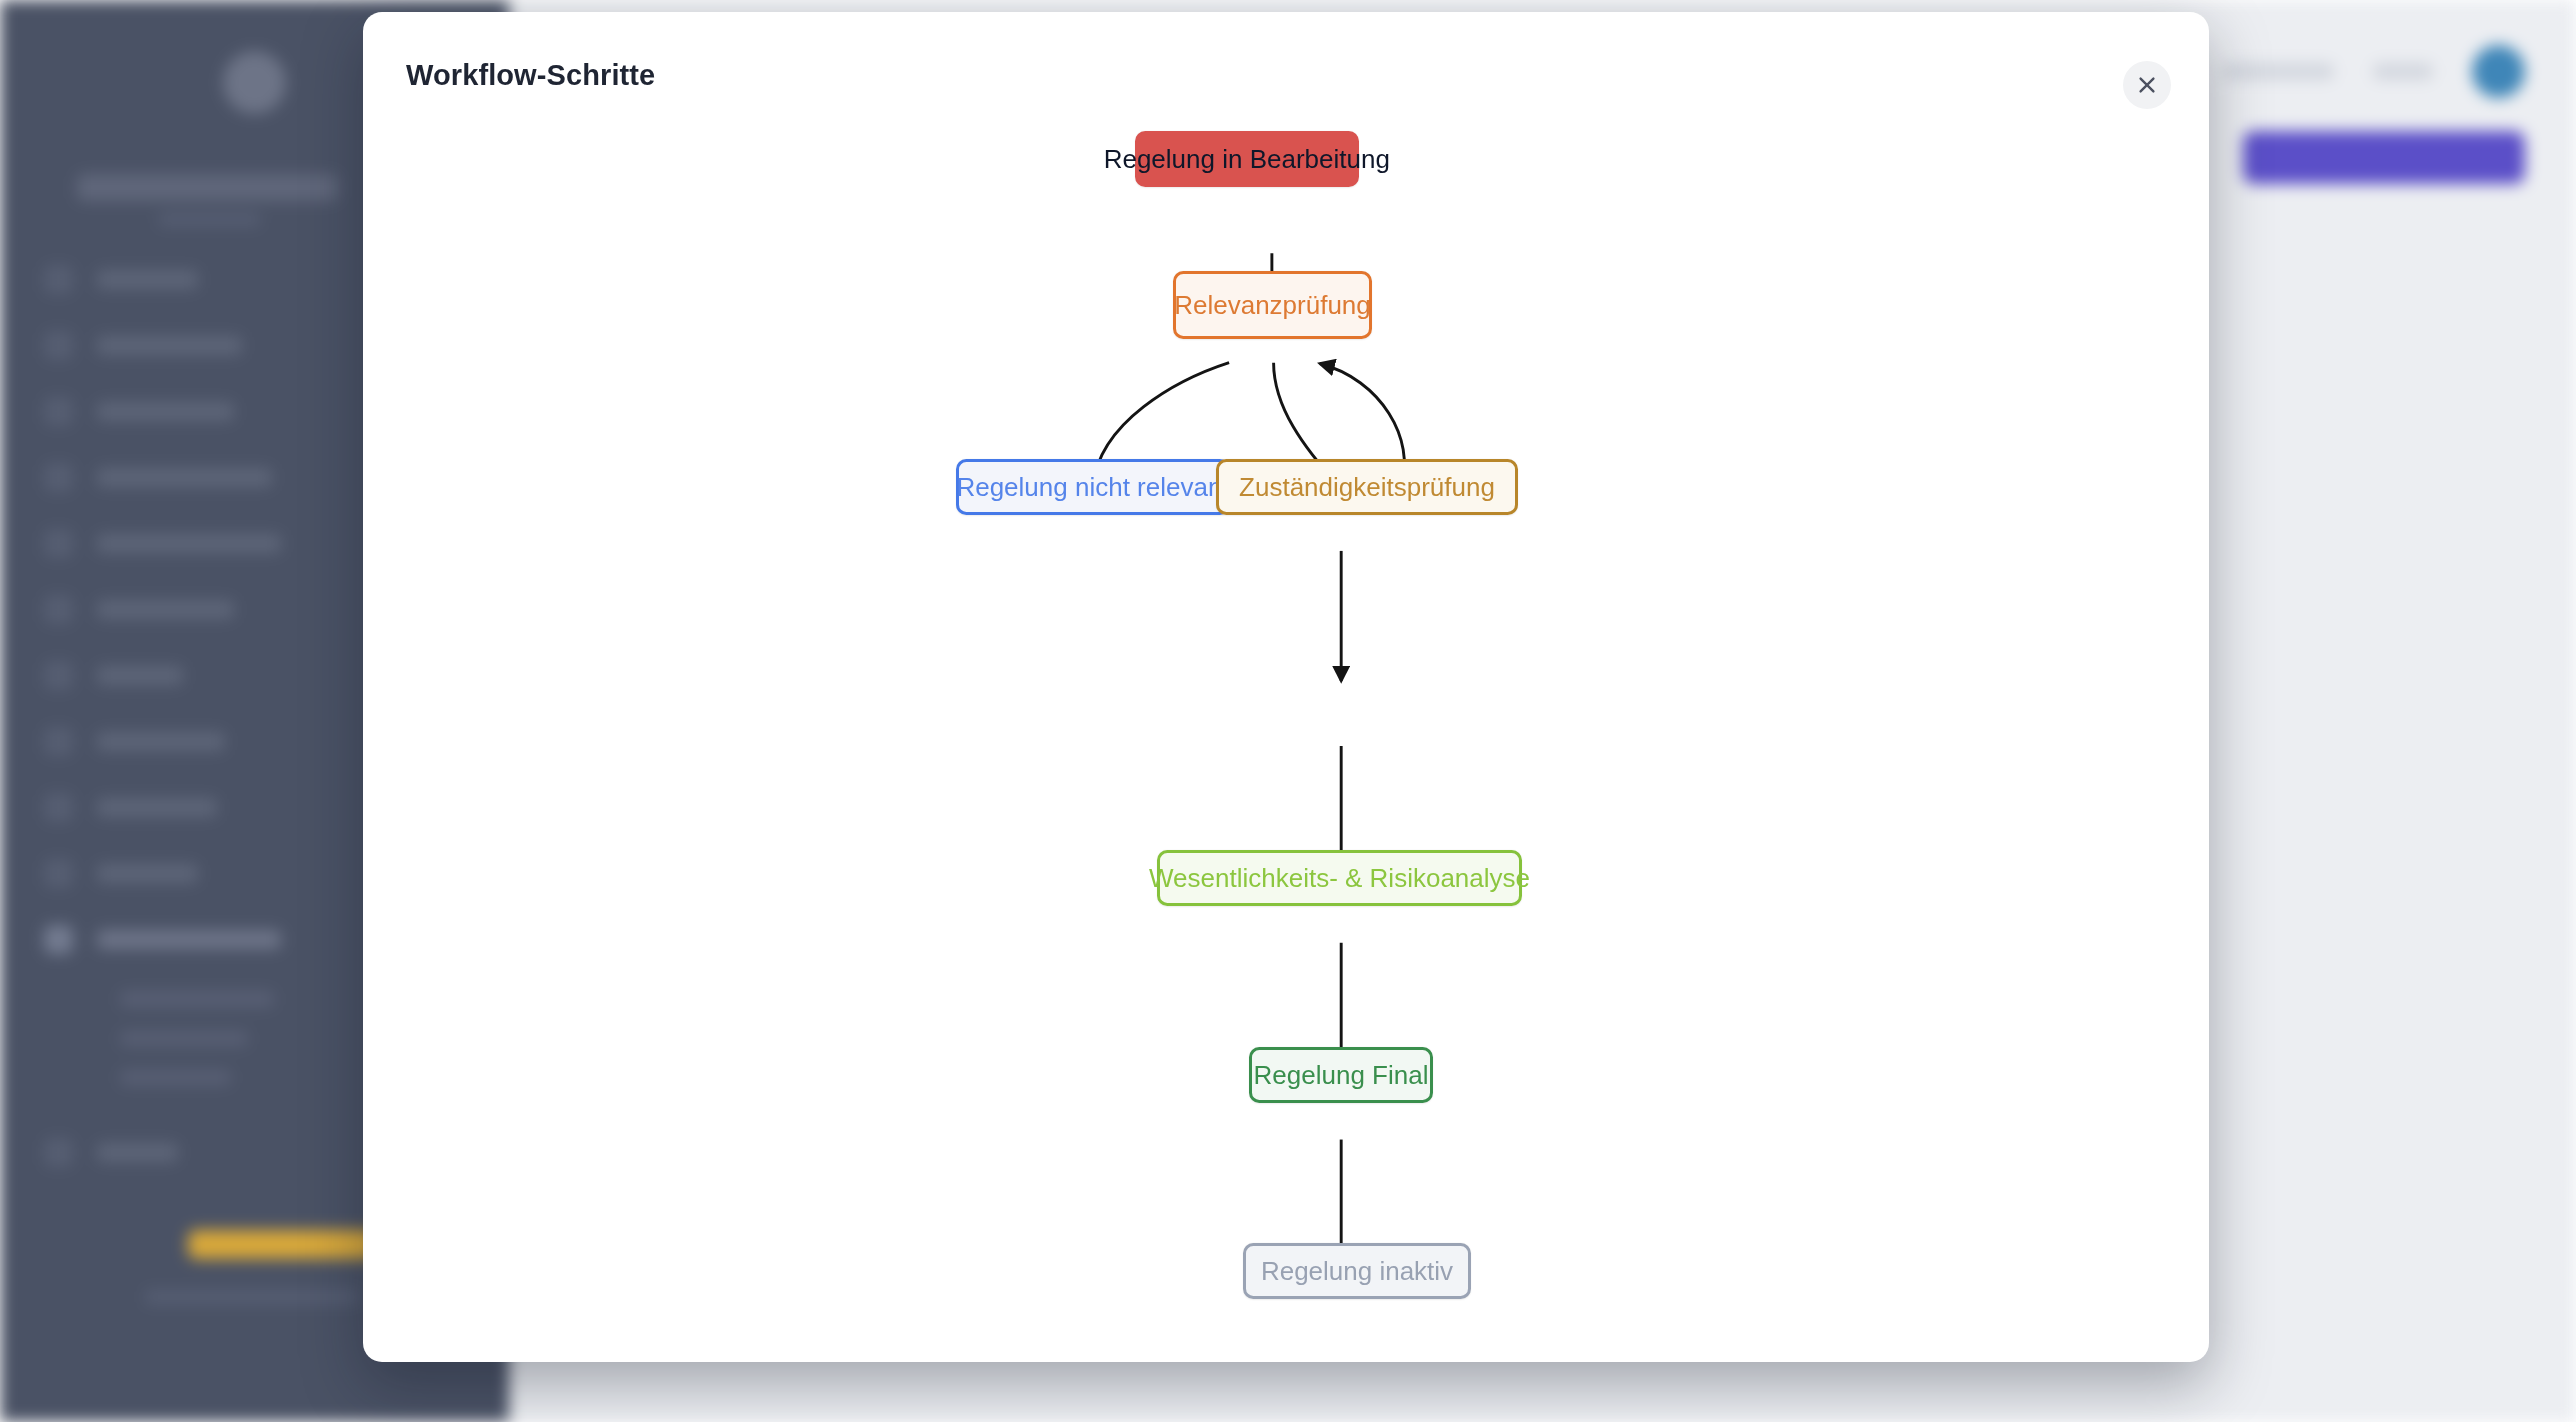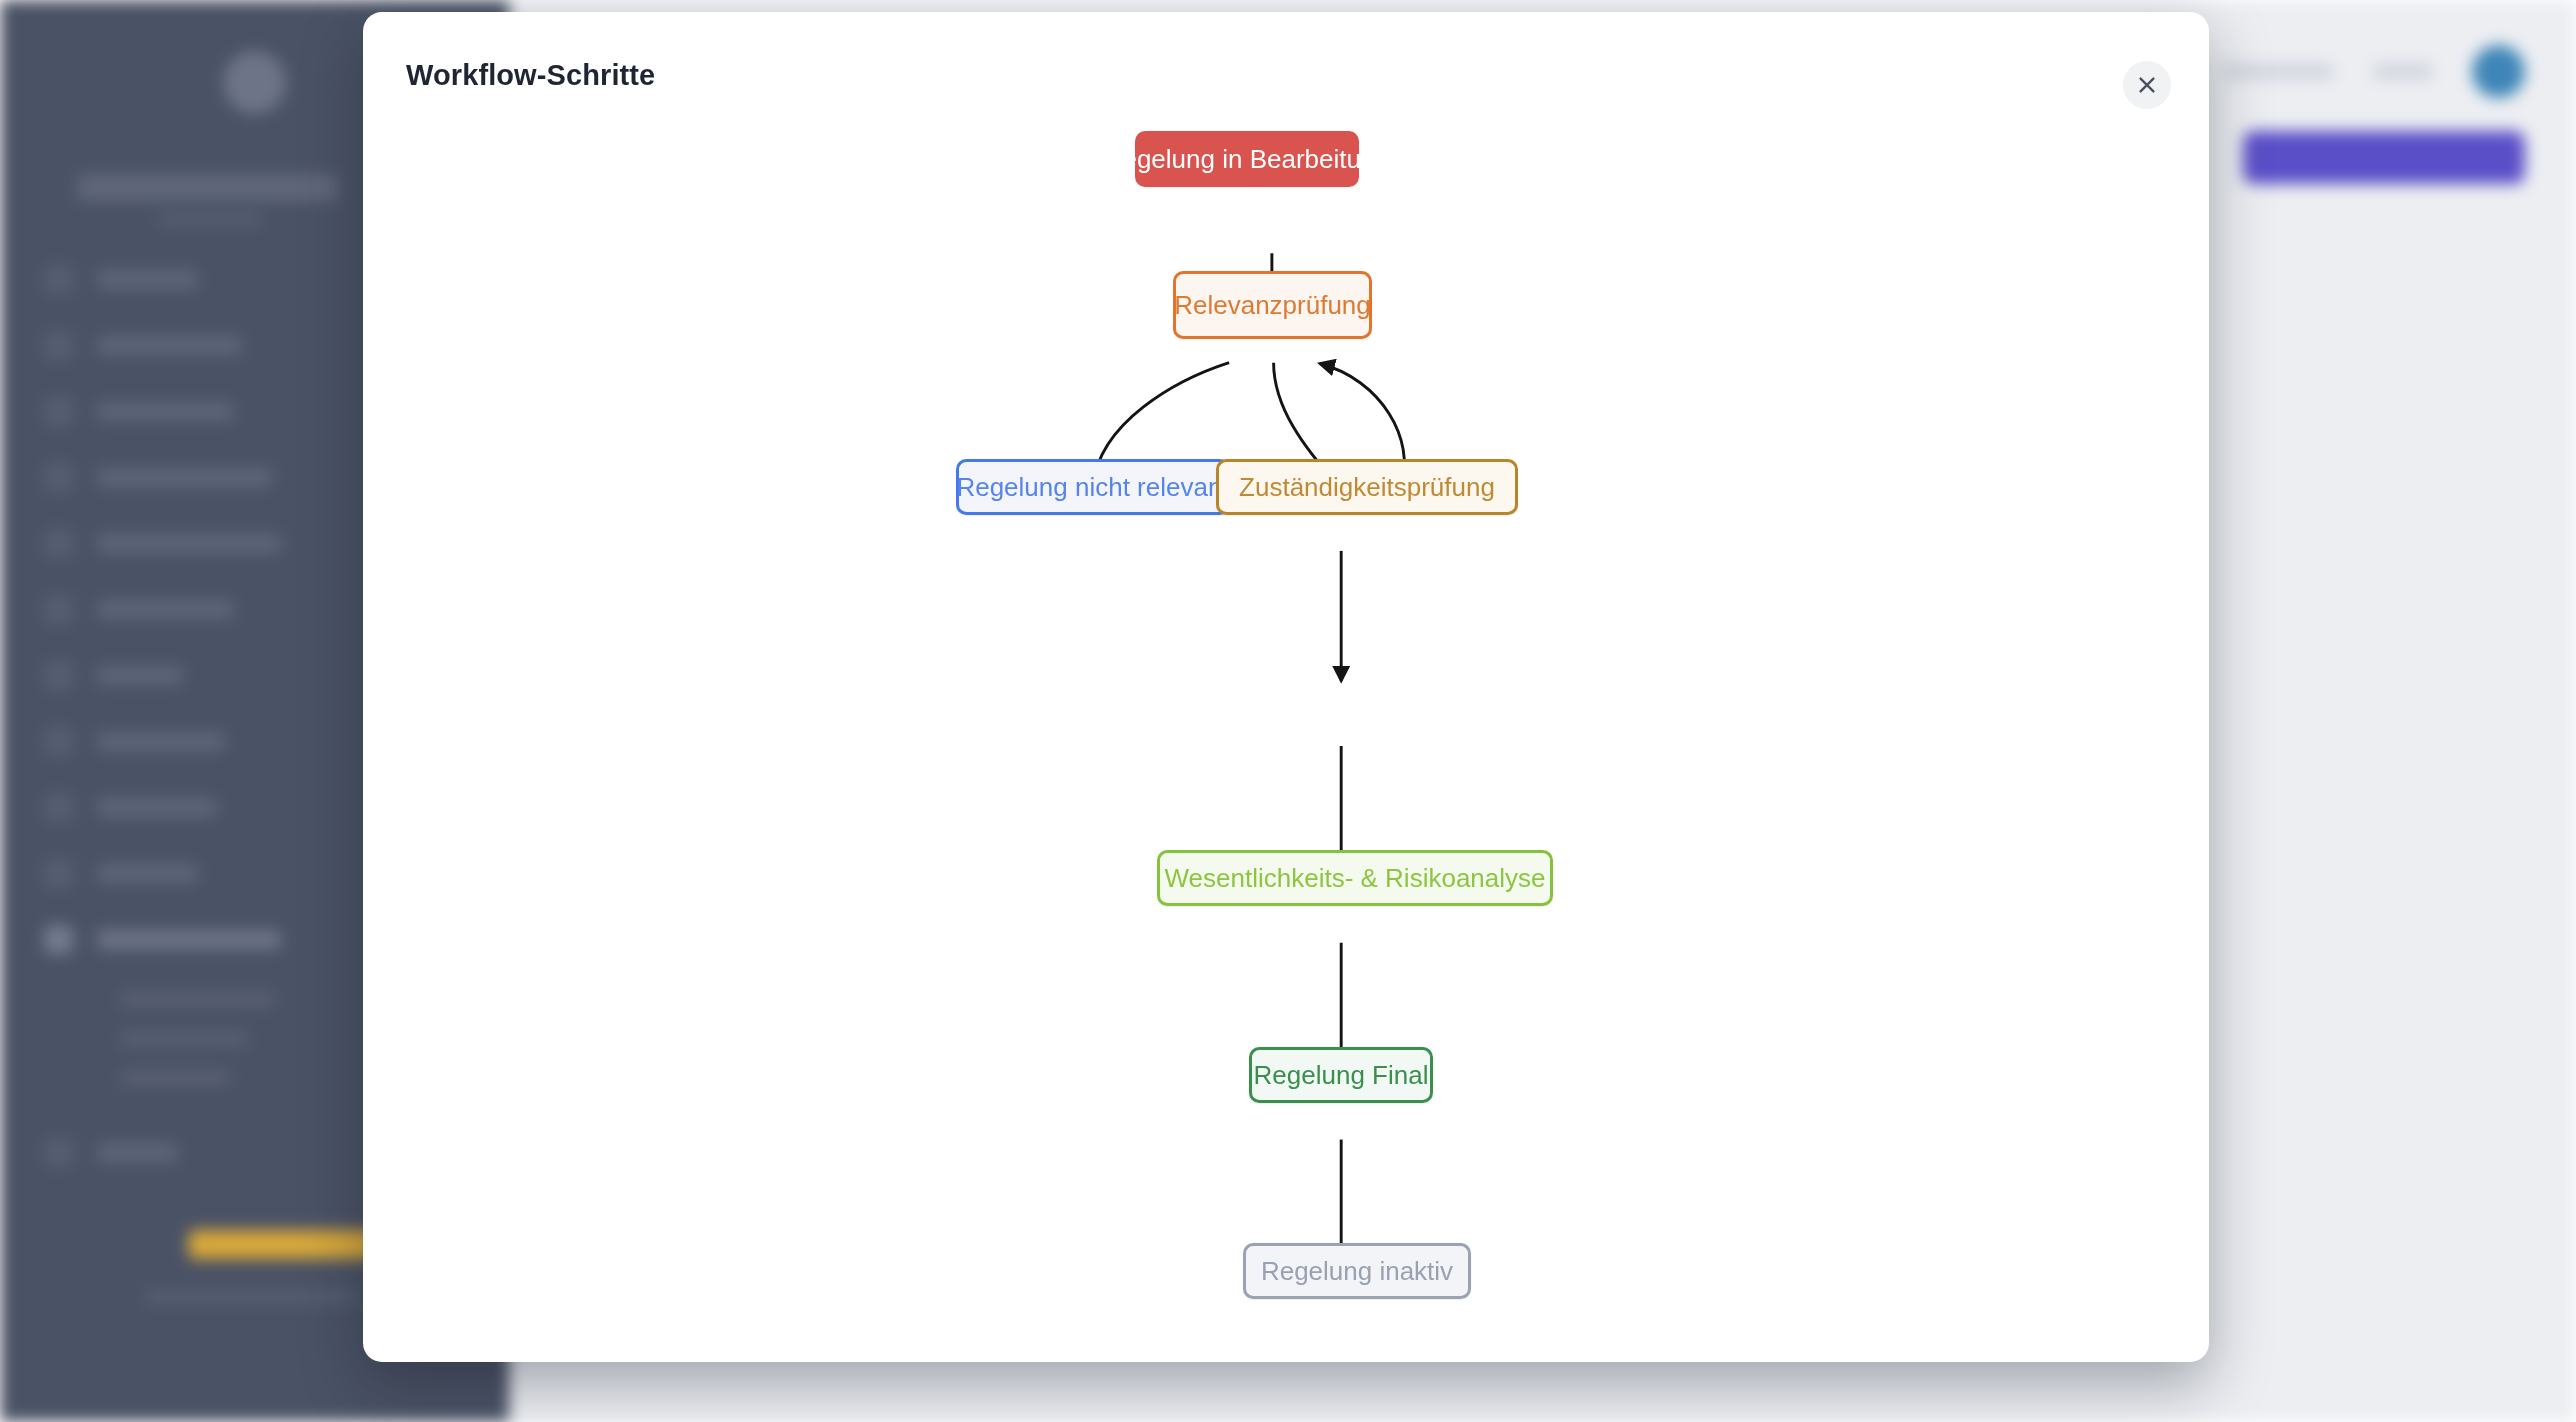--- a/index.html
+++ b/index.html
@@ -239,33 +239,33 @@
         <path d="M 1143 520 L 1143 672"></path>
 
         <path d="M 1143 748 L 1143 900"></path>
 
         <path d="M 1143 978 L 1143 1130"></path>
 
         <path d="M 1143 1208 L 1143 1360"></path>
       </g>
     </svg>
 
-  <div class="node" style="width: 224px; height: 56px; left: 772px; top: 25px; background: rgb(217, 83, 79); border: 2.6px solid rgb(217, 83, 79); color: #ffffff; padding-left: 20px;">
+  <div class="node" style="width: 224px; height: 56px; left: 772px; top: 25px; background: rgb(217, 83, 79); border: 2.6px solid rgb(217, 83, 79); color: #0f172a; padding-left: 20px;">
         <span>Regelung in Bearbeitung</span>
       </div>
       <div class="node" style="width: 199px; height: 68px; left: 810px; top: 165px; background: rgb(253, 245, 239); border: 3.4px solid rgb(226, 117, 45); color: rgb(221, 122, 51);">
         <span>Relevanzprüfung</span>
       </div>
       <div class="node" style="width: 274px; height: 56px; left: 593px; top: 353px; background: rgb(243, 245, 251); border: 3.4px solid rgb(69, 121, 232); color: rgb(85, 132, 234);">
         <span>Regelung nicht relevant</span>
       </div>
       <div class="node" style="width: 302px; height: 56px; left: 847px; top: 353px; background: rgb(252, 248, 239); border: 3.4px solid rgb(184, 134, 42); color: rgb(192, 138, 51); margin-left: 6px;">
         <span>Zuständigkeitsprüfung</span>
       </div>
-      <div class="node" style="width: 396px; height: 56px; left: 794px; top: 744px; background: rgb(245, 250, 239); border: 3.4px solid rgb(134, 194, 60); color: rgb(140, 198, 63);">
+      <div class="node" style="width: 365px; height: 56px; left: 794px; top: 744px; background: rgb(245, 250, 239); border: 3.4px solid rgb(134, 194, 60); color: rgb(140, 198, 63);">
         <span>Wesentlichkeits- &amp; Risikoanalyse</span>
       </div>
       <div class="node" style="width: 184px; height: 56px; left: 886px; top: 941px; background: rgb(242, 248, 243); border: 3.4px solid rgb(58, 143, 77); color: rgb(58, 143, 77);">
         <span>Regelung Final</span>
       </div>
       <div class="node" style="width: 228px; height: 56px; left: 880px; top: 1137px; background: rgb(242, 244, 247); border: 3.4px solid rgb(154, 163, 180); color: rgb(152, 161, 178);">
         <span>Regelung inaktiv</span>
       </div>
     </div>
 </div>

